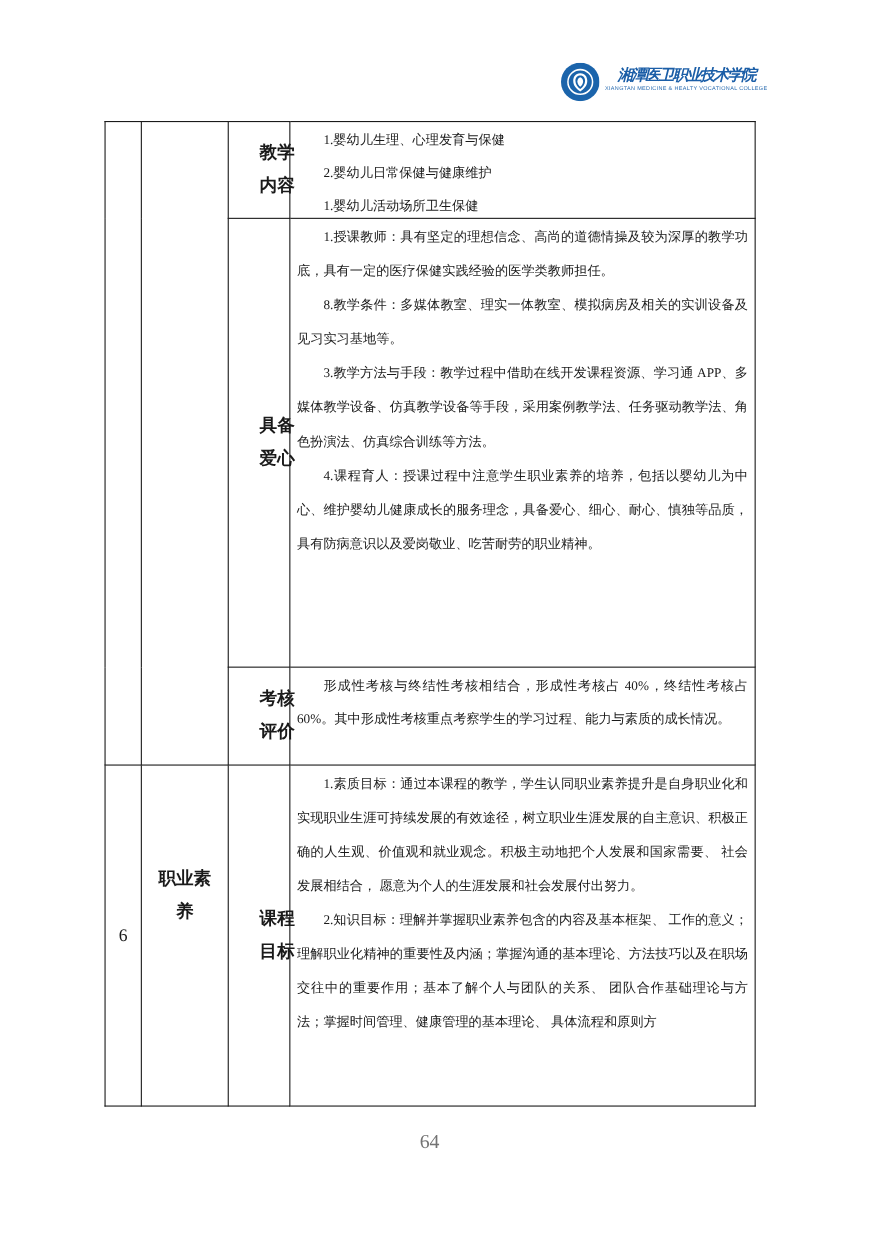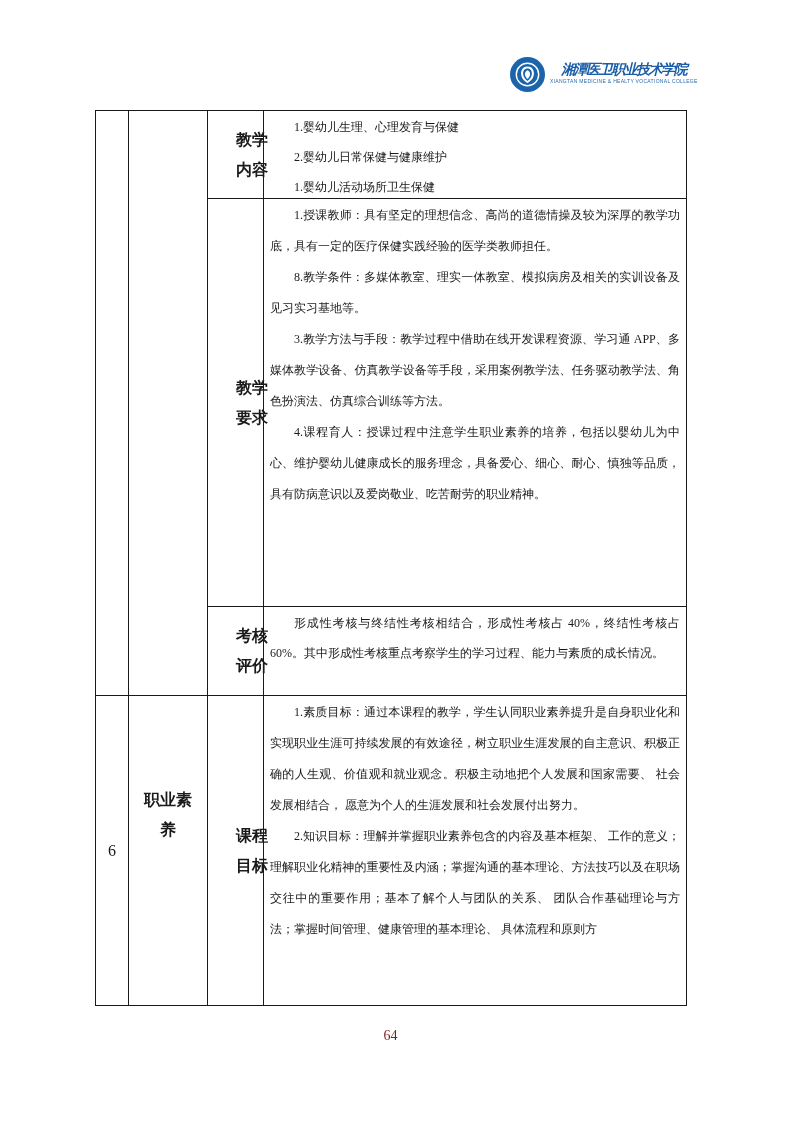--- a/index.html
+++ b/index.html
@@ -46,21 +46,21 @@
     line-height:31px;font-size:12px;
   }
   .flow.tight .para{line-height:30px;}
   .h-r1{height:86px;}
   .h-r2{height:406px;}
   .h-r3{height:87px;}
   .h-r4{height:308px;}
   
   .pageno{
     position:absolute;left:95px;top:1028px;width:591px;
-    text-align:center;font-size:14px;color:#7f1d1d;
+    text-align:center;font-size:18px;color:#737373;
   }
 </style>
 </head>
 <body>
 
 <div class="logo">
   <svg width="35" height="35" viewBox="0 0 35 35">
     <circle cx="17.5" cy="17.5" r="17.5" fill="#1b64ab"></circle>
     <circle cx="17.5" cy="17.5" r="11.2" fill="none" stroke="#ffffff" stroke-width="1.4"></circle>
     <path d="M17.5 9.5 c-4.6 0 -6.4 3.6 -6.4 7 c0 4.4 3 7.6 6.4 9.6 c3.4 -2 6.4 -5.2 6.4 -9.6 c0 -3.4 -1.8 -7 -6.4 -7 z
@@ -90,21 +90,21 @@
       <td class="c-content">
         <div class="flow tight h-r1">
             <p class="para">1.婴幼儿生理、心理发育与保健</p>
             <p class="para">2.婴幼儿日常保健与健康维护</p>
             <p class="para">1.婴幼儿活动场所卫生保健</p>
           </div>
       </td>
     </tr>
     <tr>
       <td class="c-lab">
-        <span class="vlabel w2">教学要求</span>
+        <span class="vlabel w2">具备爱心</span>
       </td>
       <td class="c-content">
         <div class="flow h-r2">
             <p class="para">1.授课教师：具有坚定的理想信念、高尚的道德情操及较为深厚的教学功底，具有一定的医疗保健实践经验的医学类教师担任。</p>
             <p class="para">8.教学条件：多媒体教室、理实一体教室、模拟病房及相关的实训设备及见习实习基地等。</p>
             <p class="para">3.教学方法与手段：教学过程中借助在线开发课程资源、学习通 APP、多媒体教学设备、仿真教学设备等手段，采用案例教学法、任务驱动教学法、角色扮演法、仿真综合训练等方法。</p>
             <p class="para">4.课程育人：授课过程中注意学生职业素养的培养，包括以婴幼儿为中心、维护婴幼儿健康成长的服务理念，具备爱心、细心、耐心、慎独等品质，具有防病意识以及爱岗敬业、吃苦耐劳的职业精神。</p>
           </div>
       </td>
     </tr>

